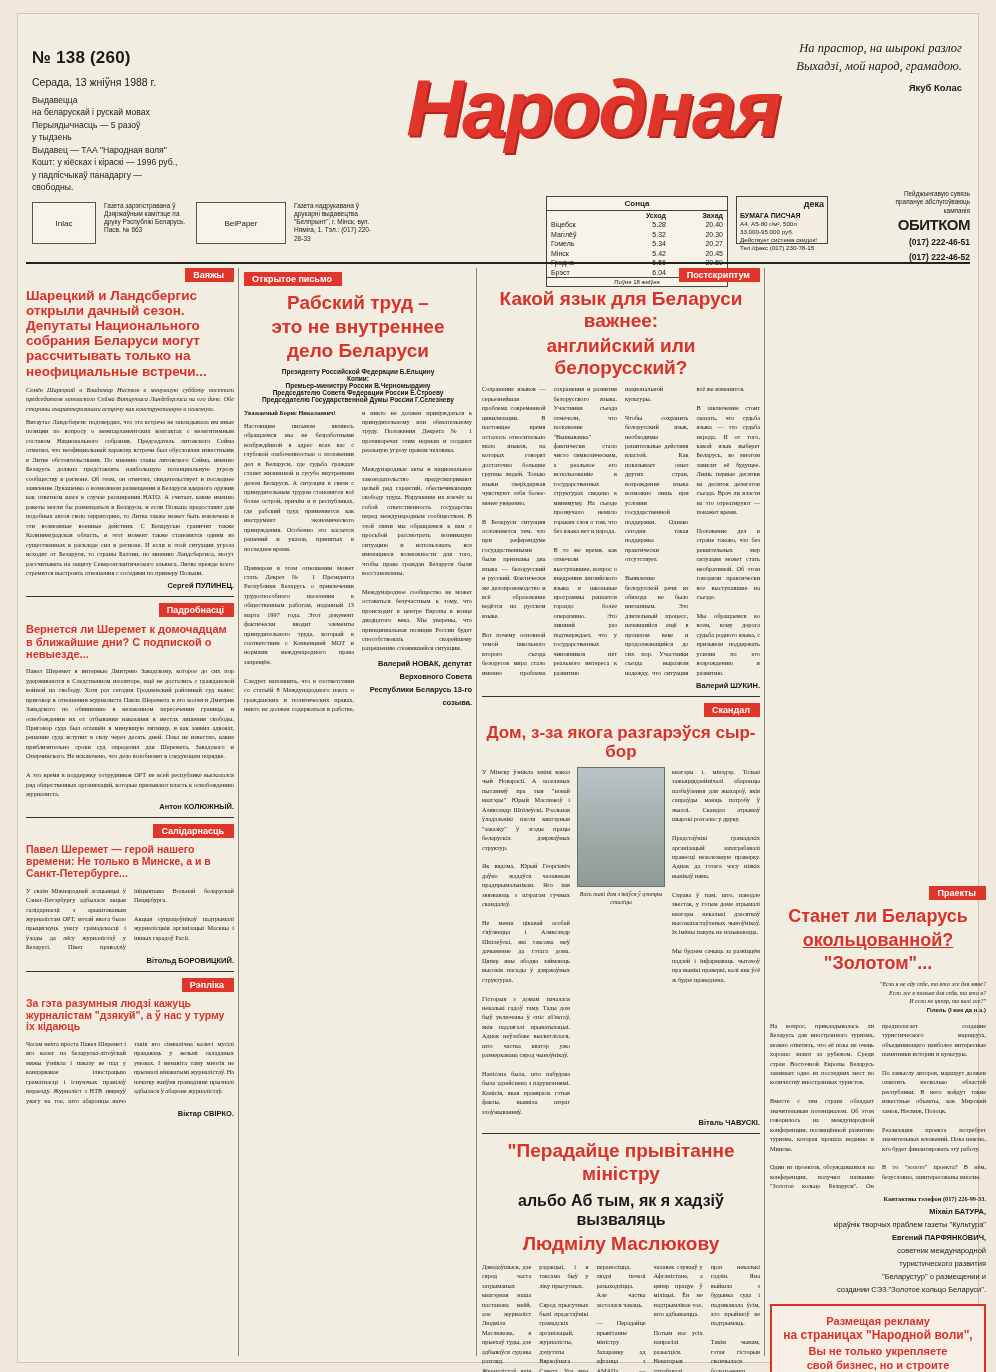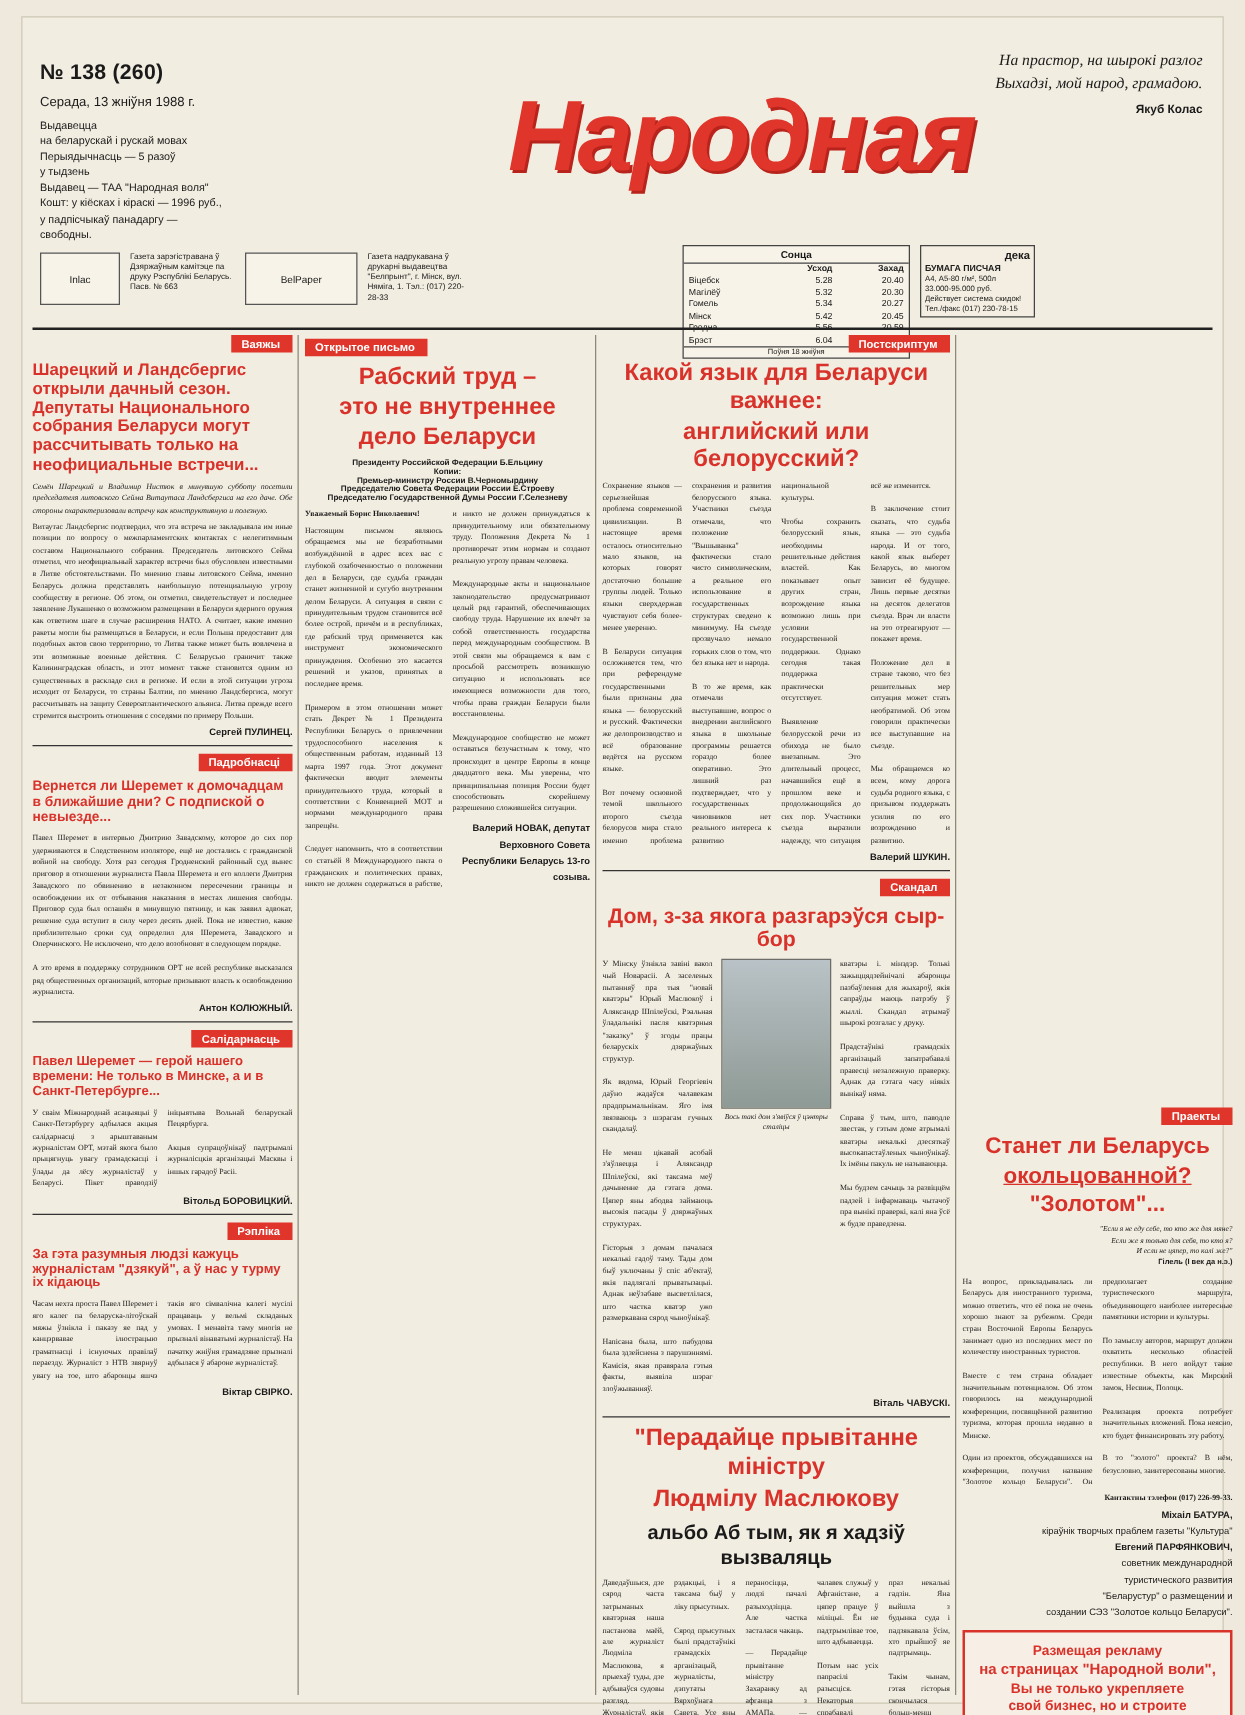--- a/index.html
+++ b/index.html
@@ -81,21 +81,21 @@
     font-family:"Liberation Sans",sans-serif;font-size:7px;
   }
   .weather h4{margin:0;padding:2px 0;text-align:center;font-size:8px;border-bottom:1px solid #444;font-weight:bold;}
   .weather table{width:100%;border-collapse:collapse;font-size:7px;}
   .weather td{padding:0 4px;line-height:1.35;}
   .weather td:nth-child(2),.weather td:nth-child(3){text-align:right;}
   .weather .hdr td{font-weight:bold;text-align:right;}
   .weather .hdr td:first-child{text-align:left;}
   .weather .foot{font-size:6px;text-align:center;border-top:1px solid #444;padding:1px;}
   .ad-paper{
-    position:absolute;right:150px;top:182px;width:92px;height:58px;
+    position:absolute;right:150px;top:182px;width:92px;height:48px;
     border:1px solid #444;background:#f3eee1;
     font-family:"Liberation Sans",sans-serif;font-size:6.2px;line-height:1.3;
     padding:2px 3px;box-sizing:border-box;
   }
   .ad-paper .brand{font-weight:bold;font-size:9px;text-align:right;}
   .ad-paper .big{font-weight:bold;font-size:7px;}
   .ad-obit{
     position:absolute;right:8px;top:176px;width:136px;
     font-family:"Liberation Sans",sans-serif;font-size:6.4px;line-height:1.3;
     text-align:right;
@@ -237,20 +237,28 @@
 
     <div class="ad-paper">
       <div class="brand">дека</div>
       <div class="big">БУМАГА ПИСЧАЯ</div>
       <div>А4, А5-80 г/м², 500л</div>
       <div>33.000-95.000 руб.</div>
       <div>Действует система скидок!</div>
       <div>Тел./факс (017) 230-78-15</div>
     </div>
 
+    <div class="ad-obit">
+      <div>Пейджынгавую сувязь</div>
+      <div>прапануе абслугоўваюць</div>
+      <div>кампанія</div>
+      <div class="name">ОБИТКОМ</div>
+      <div class="phones">(017) 222-46-51</div>
+      <div class="phones">(017) 222-46-52</div>
+    </div>
   </div>
 
   <div class="rule-thick"></div>
 
   <div class="content">
 
     <div class="vline" style="left:212px;"></div>
     <div class="vline" style="left:450px;"></div>
     <div class="vline" style="left:738px;"></div>
 
@@ -392,22 +400,22 @@
 Мы будзем сачыць за развіццём падзей і інфармаваць чытачоў пра вынікі праверкі, калі яна ўсё ж будзе праведзена.</p>
           </div>
         </div>
         <div class="byline" style="margin-top:2px;">Віталь ЧАВУСКІ.</div>
       </article>
 
       <div class="hr"></div>
 
       <article>
         <h2 class="head red center" style="font-size:19px;line-height:1.18;">"Перадайце прывітанне міністру</h2>
+        <h2 class="head center" style="font-size:16px;line-height:1.2;margin-top:2px;">альбо Аб тым, як я хадзіў вызваляць</h2>
         <h2 class="head red center" style="font-size:19px;line-height:1.18;margin-top:-2px;">Людмілу Маслюкову</h2>
-        <h2 class="head center" style="font-size:16px;line-height:1.2;margin-top:2px;">альбо Аб тым, як я хадзіў вызваляць</h2>
         <p class="body-text cols5" style="margin:6px 0 0 0;white-space:pre-line;">Даведаўшыся, дзе сярод часта затрыманых кватэрная наша пастанова маёй, але журналіст Людміла Маслюкова, я прыехаў туды, дзе адбываўся судовы разгляд. Журналістаў, якія ўсе прыехалі ўслед у аказаў ў падтрымку Паўла Шарэмета кватэранак два памяткі пытанняў прыйшлі да рэдакцыі, і я таксама быў у ліку прысутных.
 
 Сярод прысутных былі прадстаўнікі грамадскіх арганізацый, журналісты, дэпутаты Вярхоўнага Савета. Усе яны чакалі рашэння суда.
 
 Калі стала вядома, што судовае пасяджэнне пераносіцца, людзі пачалі разыходзіцца. Але частка засталася чакаць.
 
 — Перадайце прывітанне міністру Захаранку ад афганца з АМАПа, — сказаў мне адзін з тых, хто стаяў побач.
 
 Я спытаў, што ён мае на ўвазе. Аказалася, што чалавек служыў у Афганістане, а цяпер працуе ў міліцыі. Ён не падтрымлівае тое, што адбываецца.
 

